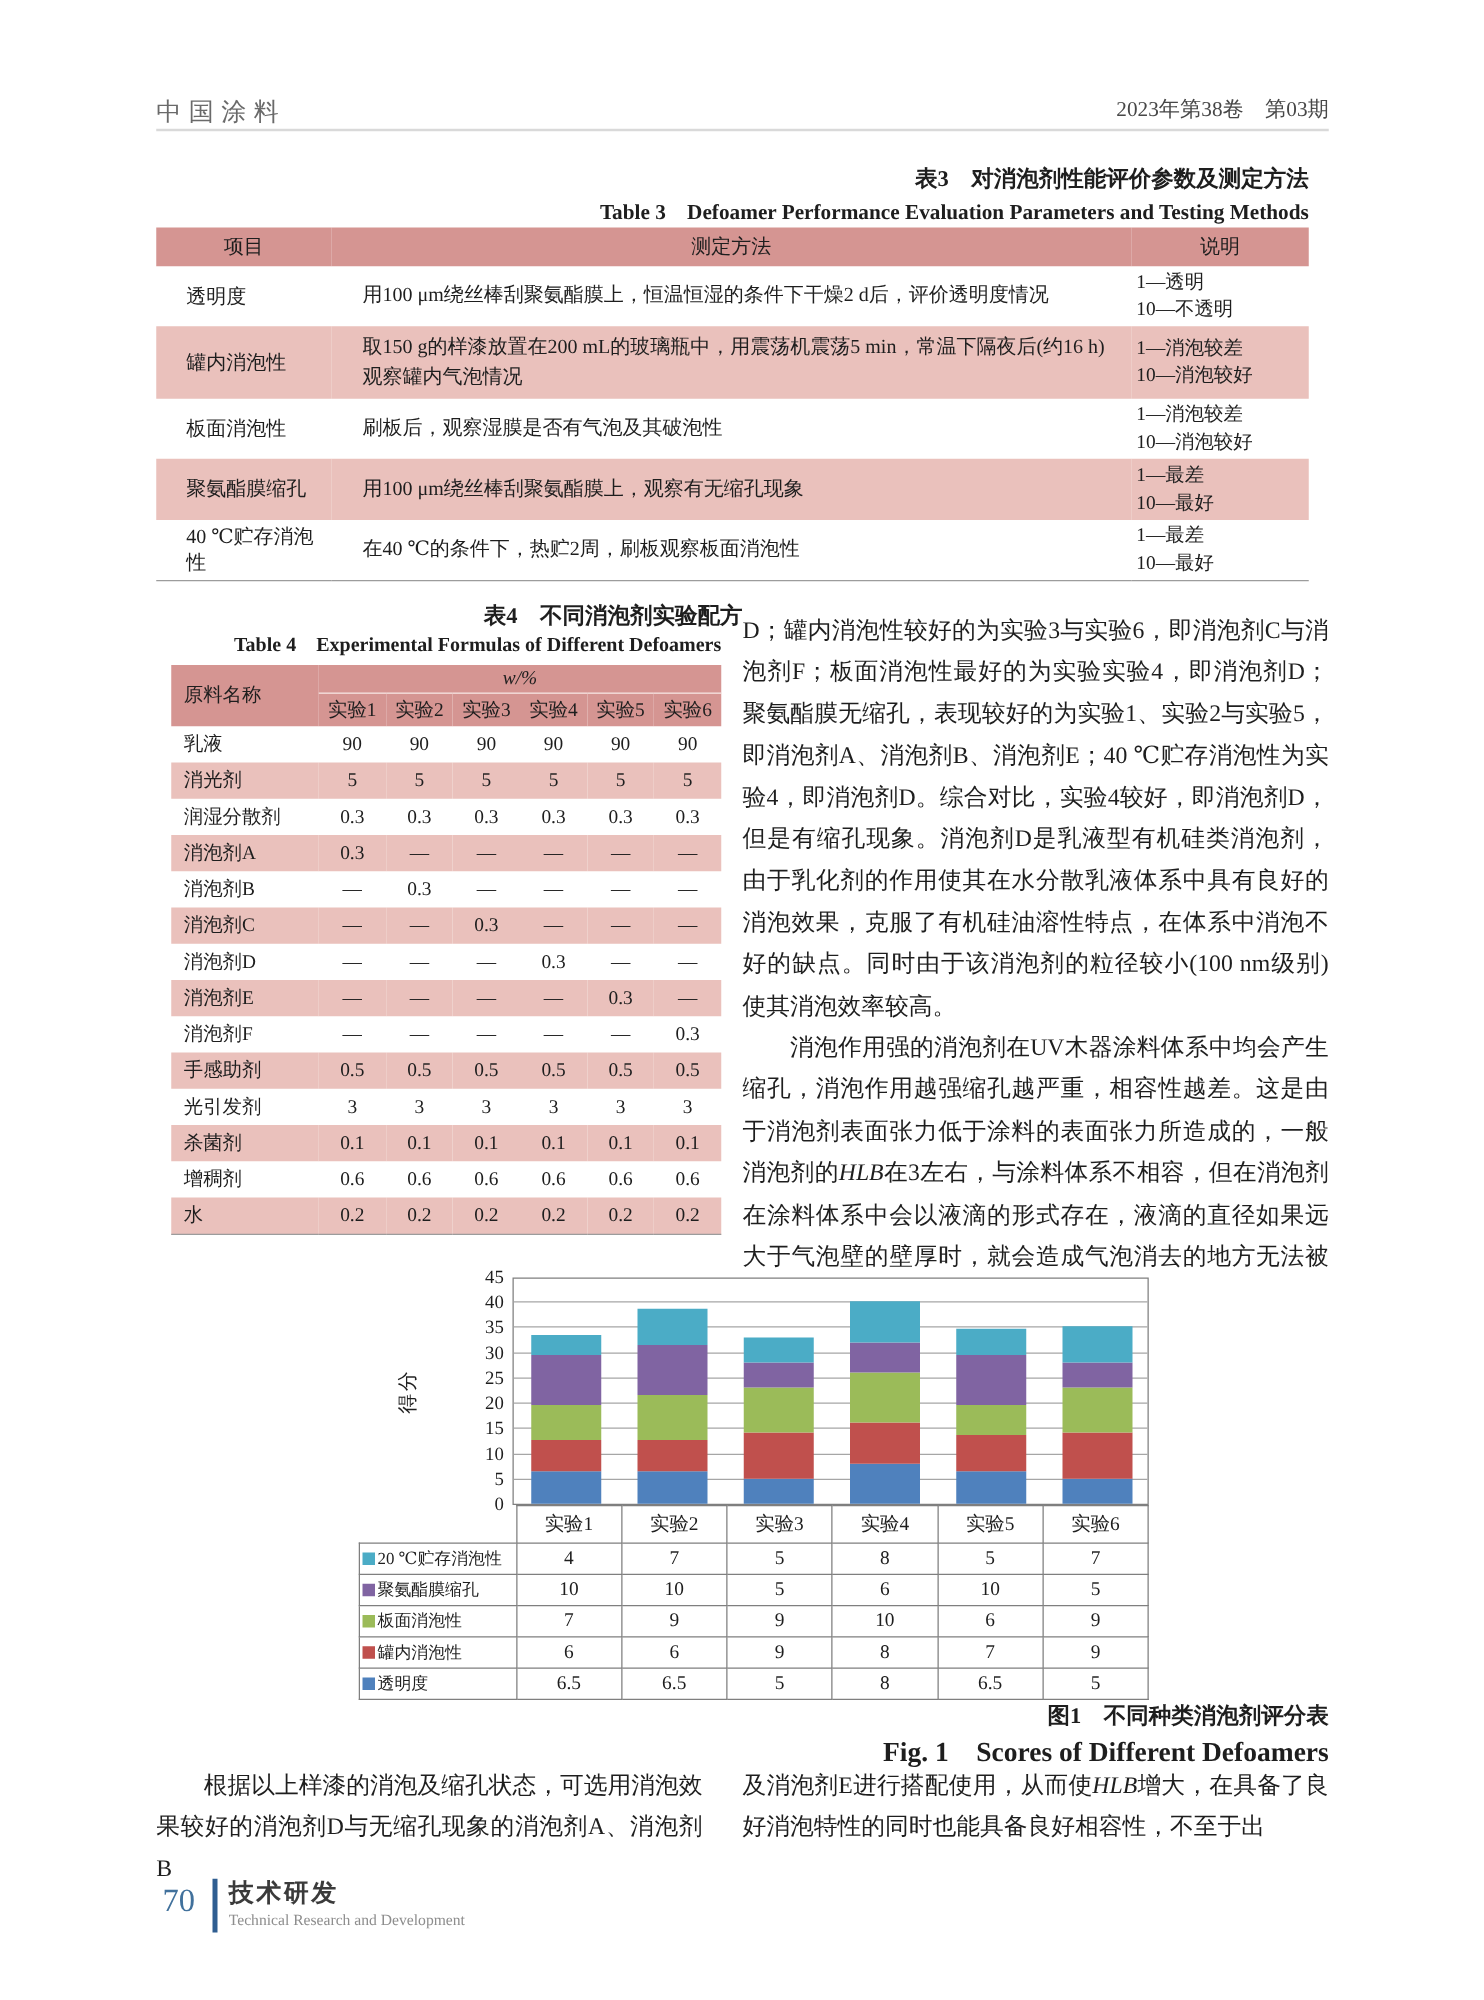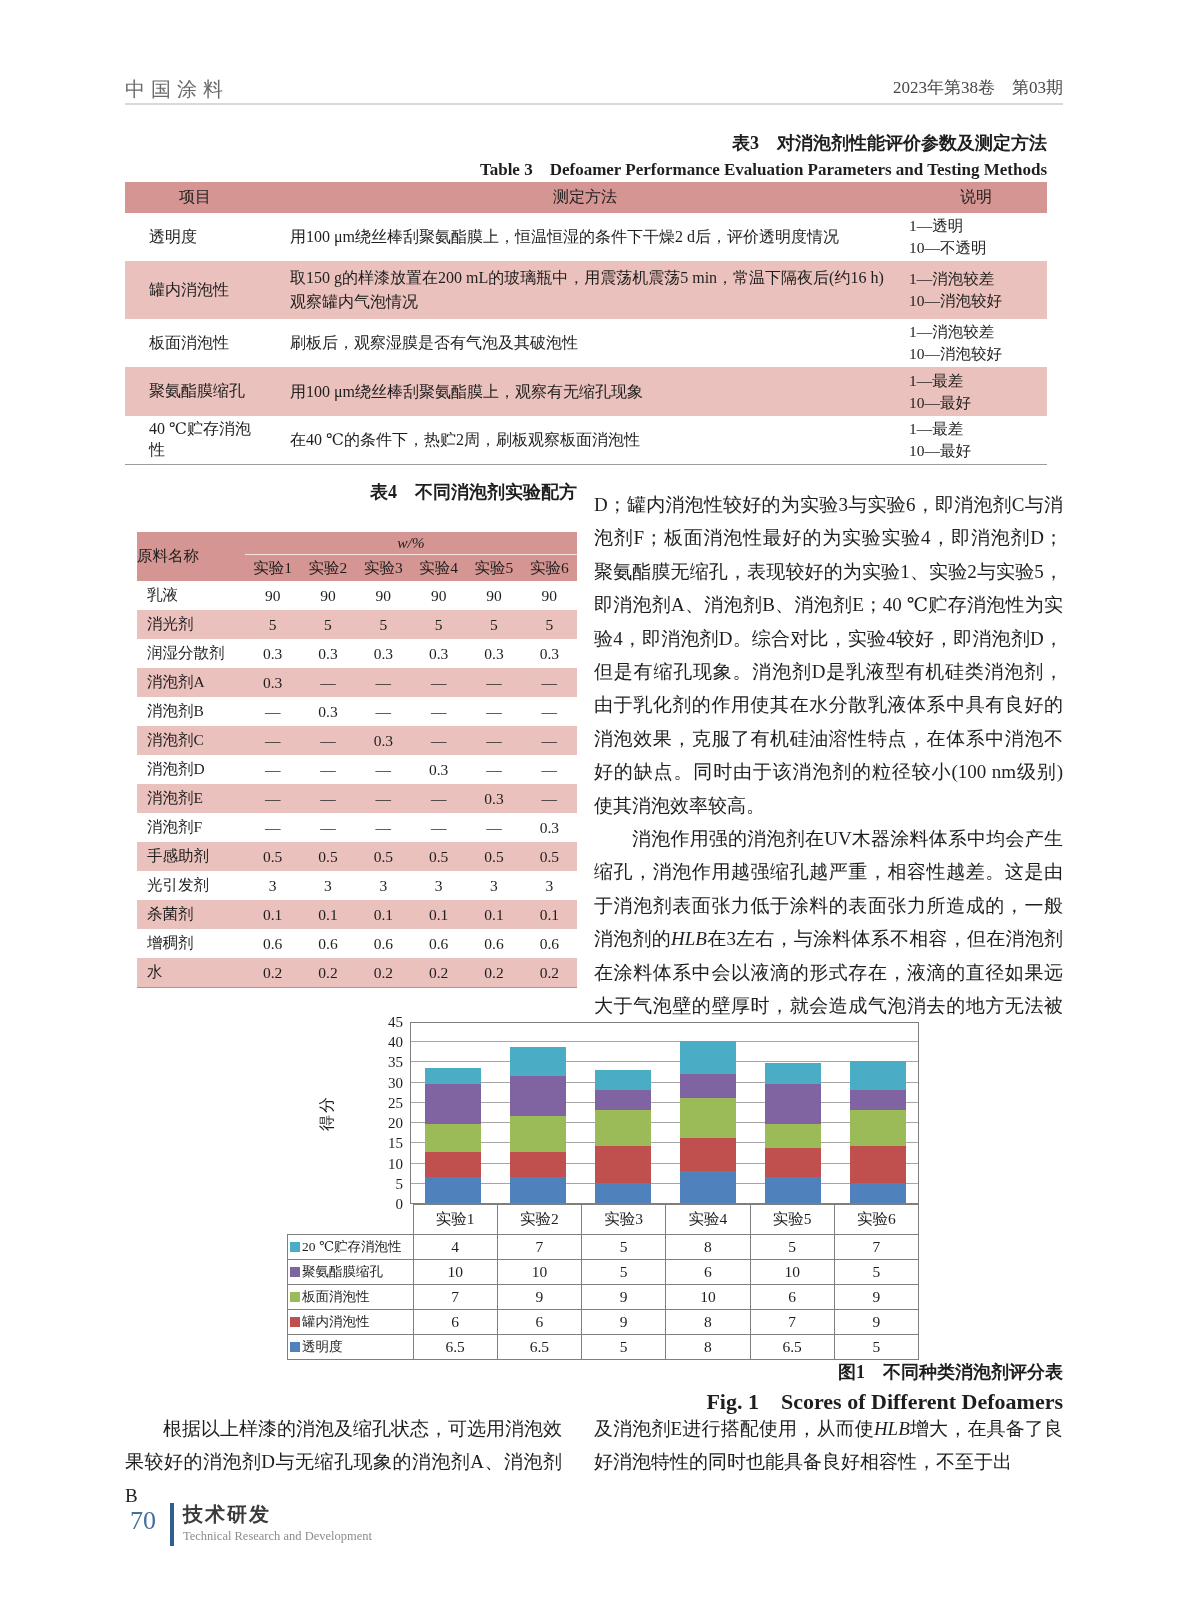--- a/index.html
+++ b/index.html
@@ -29,21 +29,21 @@
   .t3 td.item{padding-left:24px;}
   .t3 td.method{padding:5px 10px 5px 25px;line-height:1.5;}
   .t3 td.note{font-size:15.5px;line-height:1.4;padding-left:4px;}
   .t3 tr.pink{background:#EAC1BC;}
 
   
   .t4{position:absolute;left:137px;top:532px;width:440px;font-size:15.5px;
       border-bottom:1px solid #9c9c9c;}
   .t4 th,.t4 td{vertical-align:middle;padding:0;font-weight:normal;}
   .t4 thead th{background:#D59592;text-align:center;}
-  .t4 .corner{width:108px;text-align:left;margin-top:21px;}
+  .t4 .corner{width:108px;text-align:left;padding-left:10px;margin-top:21px;}
   .t4 .wp{font-style:italic;height:22px;border-bottom:1px solid #f6e4e1;}
   .t4 .exp-row th{height:26px;}
   .t4 td{height:29px;text-align:center;}
   .t4 td.lbl{text-align:left;padding-left:10px;}
   .t4 tr.pink{background:#EAC1BC;}
 
   
   .rightcol{position:absolute;left:594px;top:488px;width:469px;font-size:19px;
             line-height:33.4px;text-align:justify;}
   .rightcol p{margin:0;}
@@ -138,21 +138,22 @@
           <td class="item">40 ℃贮存消泡性</td>
           <td class="method">在40 ℃的条件下，热贮2周，刷板观察板面消泡性</td>
           <td class="note">
             <div>1—最差</div>
             <div>10—最好</div>
           </td>
         </tr>
       </tbody>
   </table>
 
-  <div class="cap cap-zh" style="left:137px;top:480px;width:440px;">表4　不同消泡剂实验配方</div>
+  <div class="cap cap-zh" style="left:154px;top:480px;width:440px;">表4　不同消泡剂实验配方</div>
+  <div class="cap cap-en" style="left:137px;top:506px;width:440px;font-size:16px;">Table 4　Experimental Formulas of Different Defoamers</div>
 
   <table class="t4">
     <thead>
       <tr>
         <th rowspan="2" class="corner">原料名称</th>
         <th colspan="6" class="wp">w/%</th>
       </tr>
       <tr class="exp-row" id="t4exp">
           <th>实验1</th>
           <th>实验2</th>

